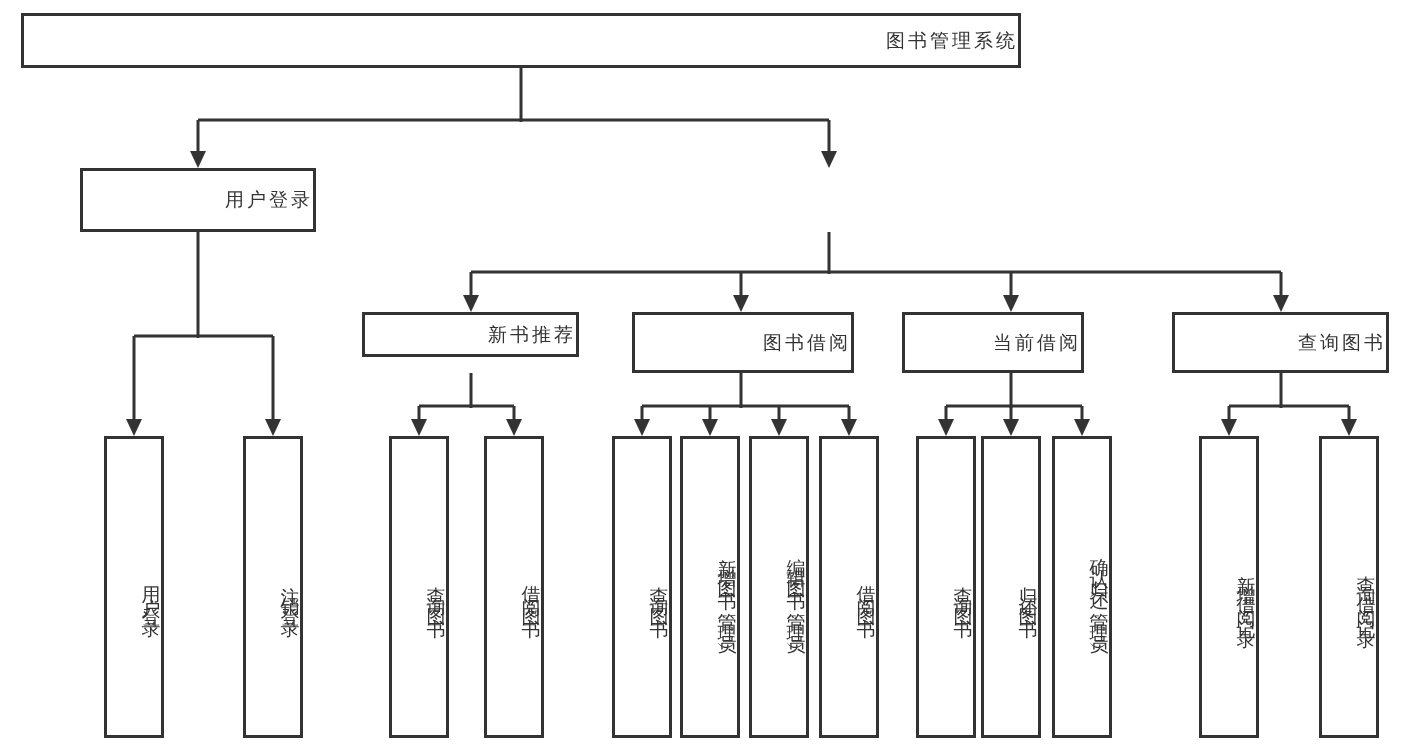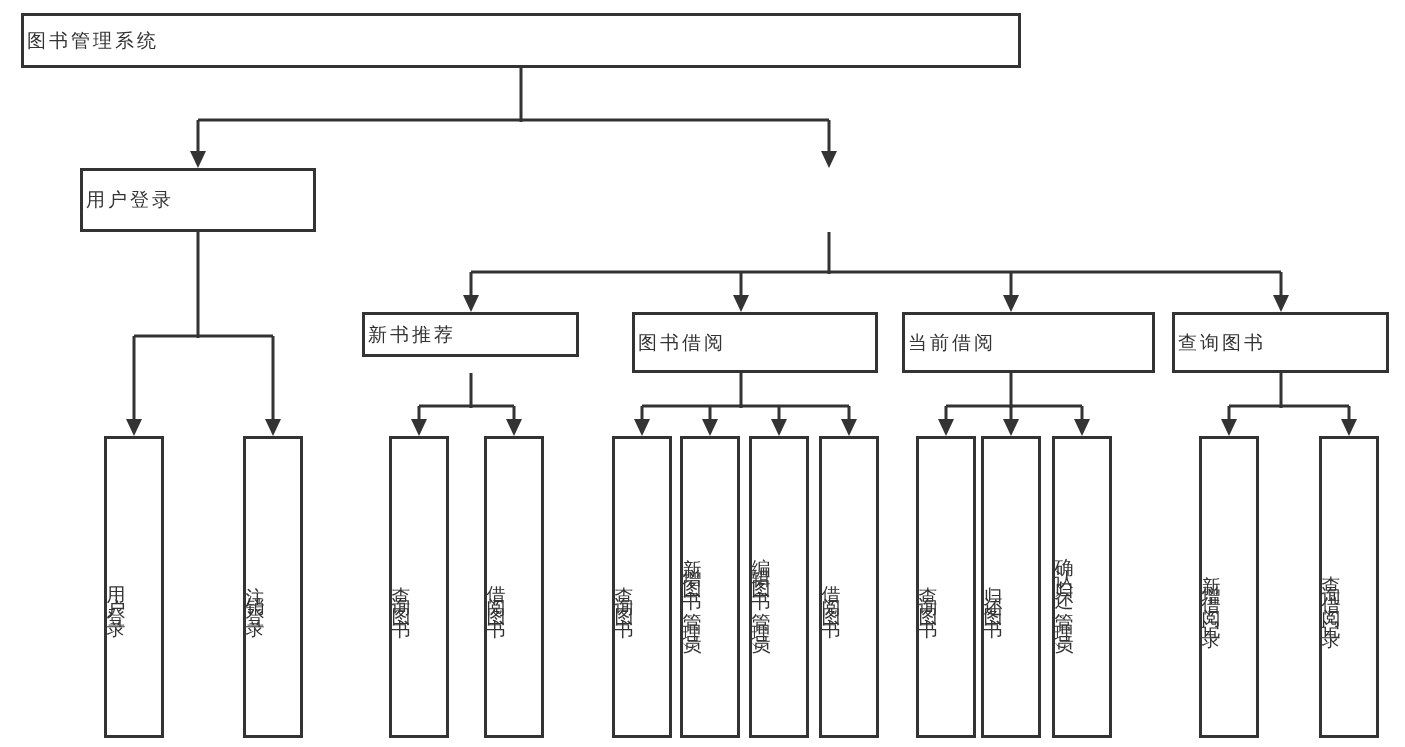--- a/index.html
+++ b/index.html
@@ -37,21 +37,21 @@
     stroke: none;
   }
 
   .box {
     position: absolute;
     background: var(--box-fill);
     border: 3px solid var(--box-border);
     color: var(--text);
     display: flex;
     align-items: center;
-    justify-content: flex-start;
+    justify-content: flex-end;
   }
   .hbox {
     font-size: 19px;
     letter-spacing: 3px;
   }
   .hbox span { padding-left: 3px; } 
   .vbox {
     font-size: 19px;
   }
   .vbox span {
@@ -117,24 +117,24 @@
     <span>图书管理系统</span>
   </div>
 
   <div class="box hbox" style="left:80px; top:168px; width:236px; height:64px;">
     <span>用户登录</span>
   </div>
 
   <div class="box hbox" style="left:362px; top:312px; width:217px; height:45px;">
     <span>新书推荐</span>
   </div>
-  <div class="box hbox" style="left:632px; top:312px; width:246px; height:61px;">
+  <div class="box hbox" style="left:632px; top:312px; width:222px; height:61px;">
     <span>图书借阅</span>
   </div>
-  <div class="box hbox" style="left:902px; top:312px; width:253px; height:61px;">
+  <div class="box hbox" style="left:902px; top:312px; width:182px; height:61px;">
     <span>当前借阅</span>
   </div>
   <div class="box hbox" style="left:1172px; top:312px; width:217px; height:61px;">
     <span>查询图书</span>
   </div>
 
   <div class="box vbox" style="left:104px; top:436px; width:60px; height:302px;">
     <span>用户登录</span>
   </div>
   <div class="box vbox" style="left:243px; top:436px; width:60px; height:302px;">

